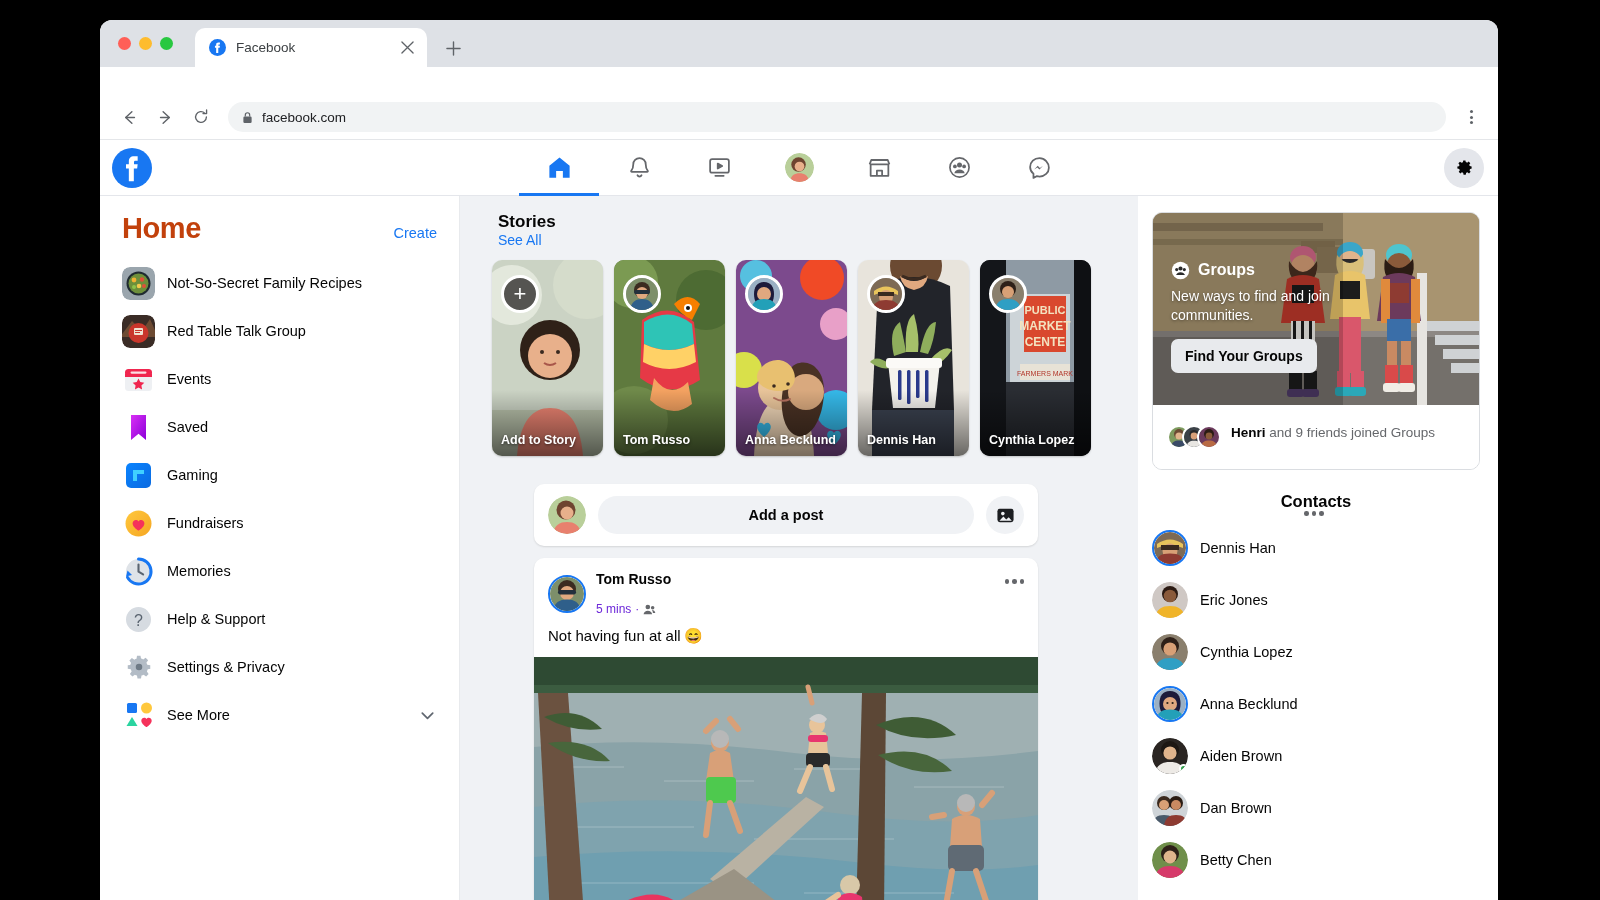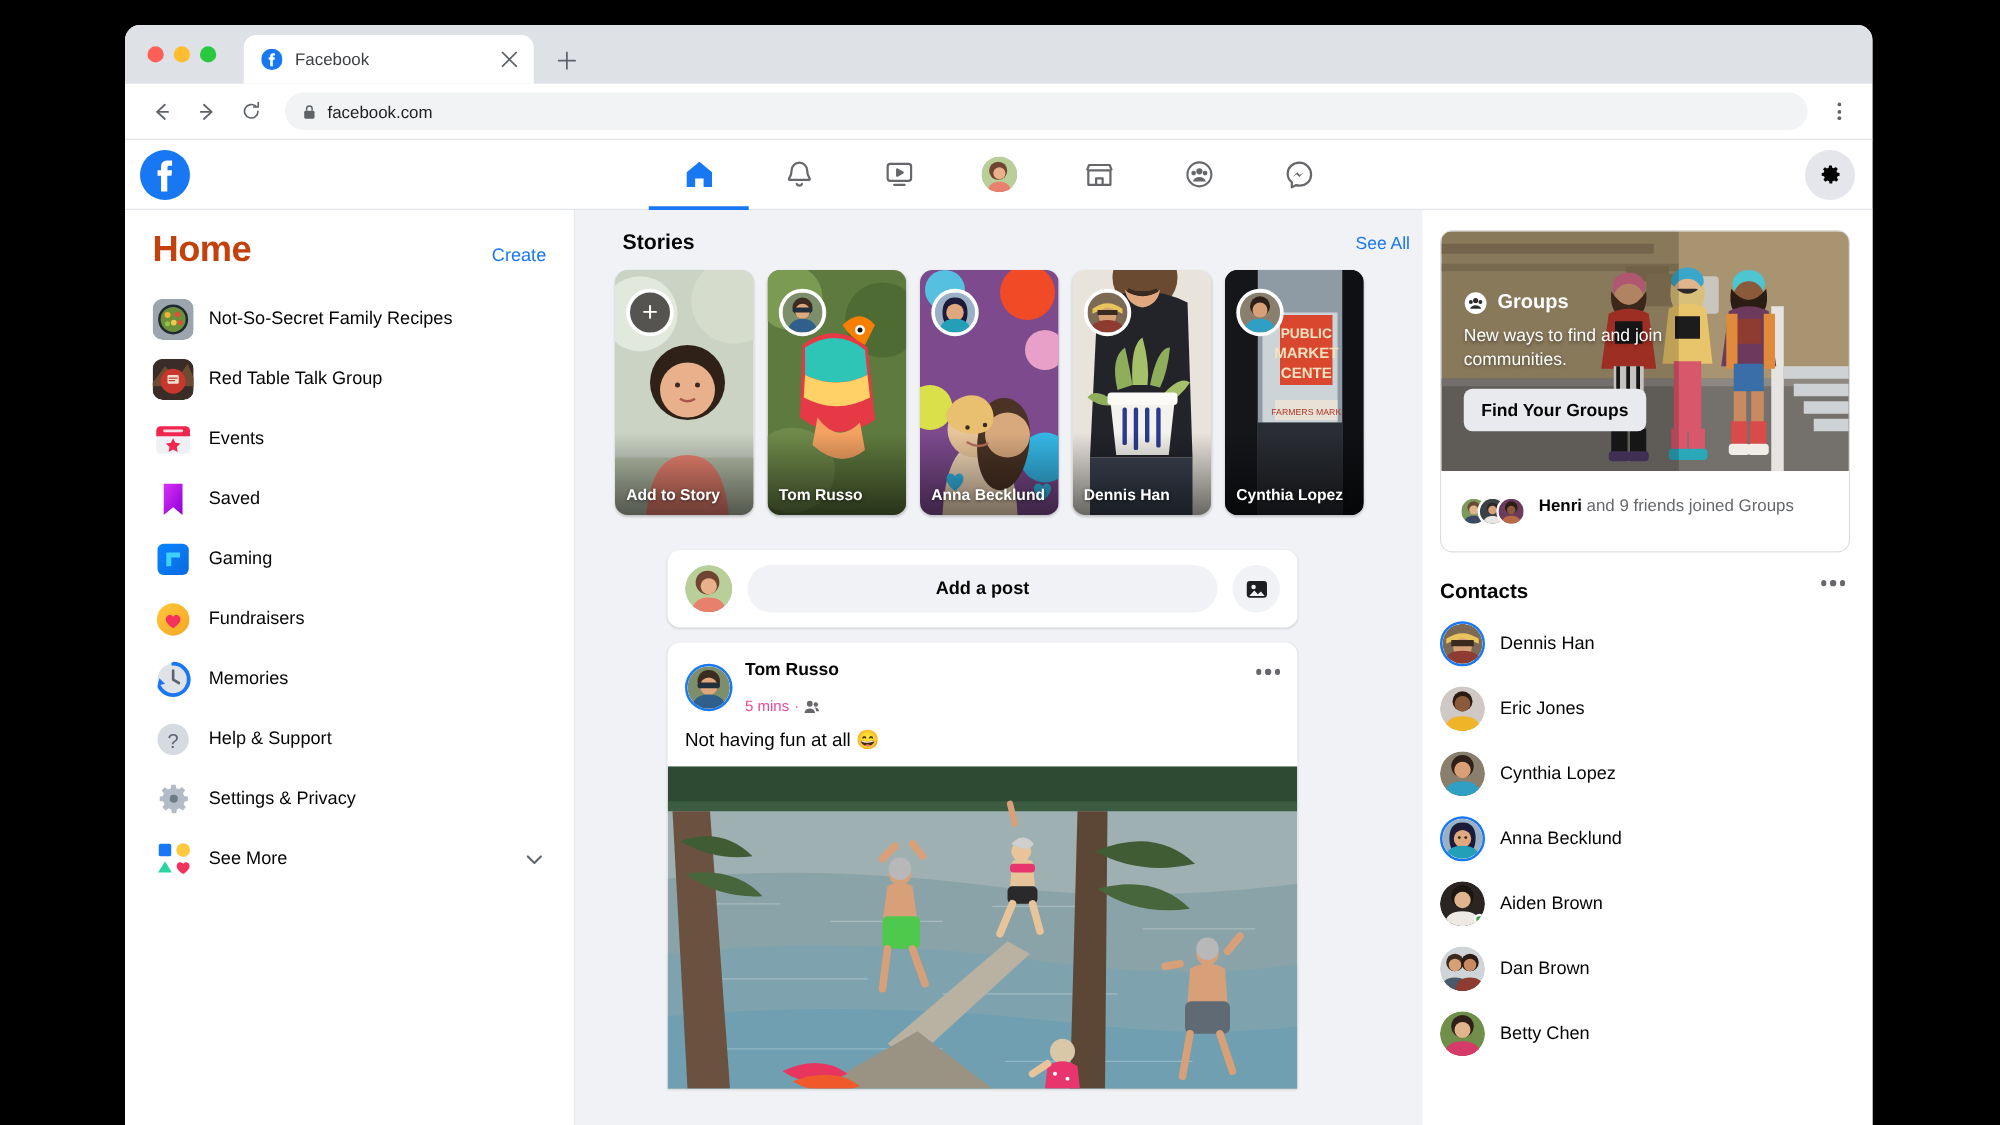--- a/index.html
+++ b/index.html
@@ -40,21 +40,21 @@
   }
   .tab-fav { width: 17px; height: 17px; flex: 0 0 17px; }
   .tab-title { font-size: 13.5px; color: #3c4043; flex: 1; white-space: nowrap; overflow: hidden; }
   .tab-close { width: 20px; height: 20px; display: flex; align-items: center; justify-content: center; color: #5f6368; }
   .newtab { width: 28px; height: 28px; display: flex; align-items: center; justify-content: center;
             color: #5f6368; margin: 0 0 5px 12px; }
 
   
   .urlbar {
     height: 45px; background: #fff; display: flex; align-items: center;
-    padding: 0 14px; gap: 6px; border-bottom: 1px solid #e4e6e9;
+    padding: 0 14px; gap: 6px; border-bottom: 1px solid #e4e6e9; margin-top: 28px;
   }
   .nav-btn { width: 30px; height: 30px; display: flex; align-items: center; justify-content: center; color: #5f6368; }
   .omnibox {
     flex: 1; height: 30px; background: #f1f3f4; border-radius: 15px;
     display: flex; align-items: center; gap: 9px; padding: 0 14px; margin-left: 6px;
   }
   .omni-text { font-size: 13.5px; color: #202124; }
   .kebab-v { width: 26px; height: 30px; display: flex; flex-direction: column; align-items: center;
              justify-content: center; gap: 2.5px; margin-left: 6px; }
   .kebab-v i { width: 3px; height: 3px; border-radius: 50%; background: #5f6368; display: block; }
@@ -100,21 +100,21 @@
   .create-link { font-size: 14.5px; color: #1877f2; }
   .side-item { display: flex; align-items: center; gap: 12px; height: 48px; border-radius: 8px; }
   .side-ico { width: 33px; height: 33px; flex: 0 0 33px; border-radius: 8px; overflow: hidden;
               display: flex; align-items: center; justify-content: center; }
   .side-ico.circ { border-radius: 50%; }
   .side-label { font-size: 14.5px; color: #050505; font-weight: 500; }
   .chev { margin-left: auto; color: #606770; }
 
   
   .section-head { display: flex; align-items: baseline; justify-content: space-between;
-                  padding: 0 10px 0 38px; margin-bottom: 12px; }
+                  padding: 0 10px 0 38px; margin-bottom: 12px; flex-direction: column; }
   .section-title { font-size: 17px; font-weight: bold; color: #050505; }
   .see-all { font-size: 14px; color: #1877f2; }
   .stories { display: flex; gap: 11px; padding-left: 32px; }
   .story {
     width: 111px; height: 196px; border-radius: 10px; position: relative; overflow: hidden;
     box-shadow: 0 1px 2px rgba(0,0,0,.2); flex: 0 0 111px;
   }
   .story-bg { position: absolute; inset: 0; }
   .story-av {
     position: absolute; left: 9px; top: 15px; width: 38px; height: 38px; border-radius: 50%;
@@ -147,21 +147,21 @@
     display: flex; align-items: center; justify-content: center; flex: 0 0 38px; color: #1c1e21;
   }
 
   
   .post { margin: 12px 0 0 74px; width: 504px; background: #fff; border-radius: 10px 10px 0 0;
           box-shadow: 0 1px 2px rgba(0,0,0,.12); overflow: hidden; }
   .post-head { display: flex; align-items: center; gap: 10px; padding: 13px 14px 0 14px; }
   .post-av { width: 38px; height: 38px; border-radius: 50%; overflow: hidden; flex: 0 0 38px;
              border: 2px solid #1877f2; }
   .post-name { font-size: 14px; font-weight: bold; color: #050505; }
-  .post-meta { font-size: 12px; color: #ec4899; display: flex; align-items: center; gap: 4px; margin-top: 15px; }
+  .post-meta { font-size: 12px; color: #6d28d9; display: flex; align-items: center; gap: 4px; margin-top: 15px; }
   .post-dots { margin-left: auto; display: flex; gap: 3px; align-self: flex-start; margin-top: 8px; }
   .post-dots i { width: 4.5px; height: 4.5px; border-radius: 50%; background: #65676b; display: block; }
   .post-text { padding: 11px 14px 12px 14px; font-size: 15px; color: #050505; }
   .post-img { width: 100%; height: 258px; position: relative; overflow: hidden; }
 
   
   .r-title { font-size: 16.5px; font-weight: bold; color: #050505; margin-bottom: 12px; }
   .sugg-card { border: 1px solid #dadde1; border-radius: 10px; overflow: hidden; margin-bottom: 22px; }
   .sugg-banner { height: 192px; position: relative; overflow: hidden; }
   .sugg-overlay { position: absolute; left: 18px; top: 48px; width: 185px; }
@@ -171,21 +171,21 @@
     display: inline-block; margin-top: 14px; background: #e8eaed; color: #050505;
     font-size: 14px; font-weight: bold; padding: 9px 14px; border-radius: 7px;
   }
   .sugg-foot { display: flex; align-items: flex-start; gap: 10px; padding: 20px 14px; background: #fff; }
   .stack { display: flex; }
   .stack span { width: 24px; height: 24px; border-radius: 50%; border: 2px solid #fff; overflow: hidden; display: block; }
   .stack span + span { margin-left: -9px; }
   .sugg-foot-txt { font-size: 13.5px; color: #65676b; }
   .sugg-foot-txt b { color: #050505; }
 
-  .contacts-head { display: flex; justify-content: space-between; margin-bottom: 6px; }
+  .contacts-head { display: flex; align-items: center; justify-content: space-between; margin-bottom: 6px; flex-direction: column; }
   .c-dots { display: flex; gap: 3px; padding-right: 4px; }
   .c-dots i { width: 4.5px; height: 4.5px; border-radius: 50%; background: #65676b; display: block; }
   .contact { display: flex; align-items: center; gap: 12px; height: 52px; border-radius: 8px; }
   .c-av { width: 36px; height: 36px; border-radius: 50%; overflow: hidden; flex: 0 0 36px; position: relative; }
   .c-av.ring { border: 2px solid #1877f2; }
   .c-av .online { position: absolute; right: 0; bottom: 1px; width: 9px; height: 9px; border-radius: 50%;
                   background: #31a24c; border: 2px solid #fff; }
   .c-name { font-size: 14.5px; color: #050505; font-weight: 500; }
 
   svg { display: block; }

